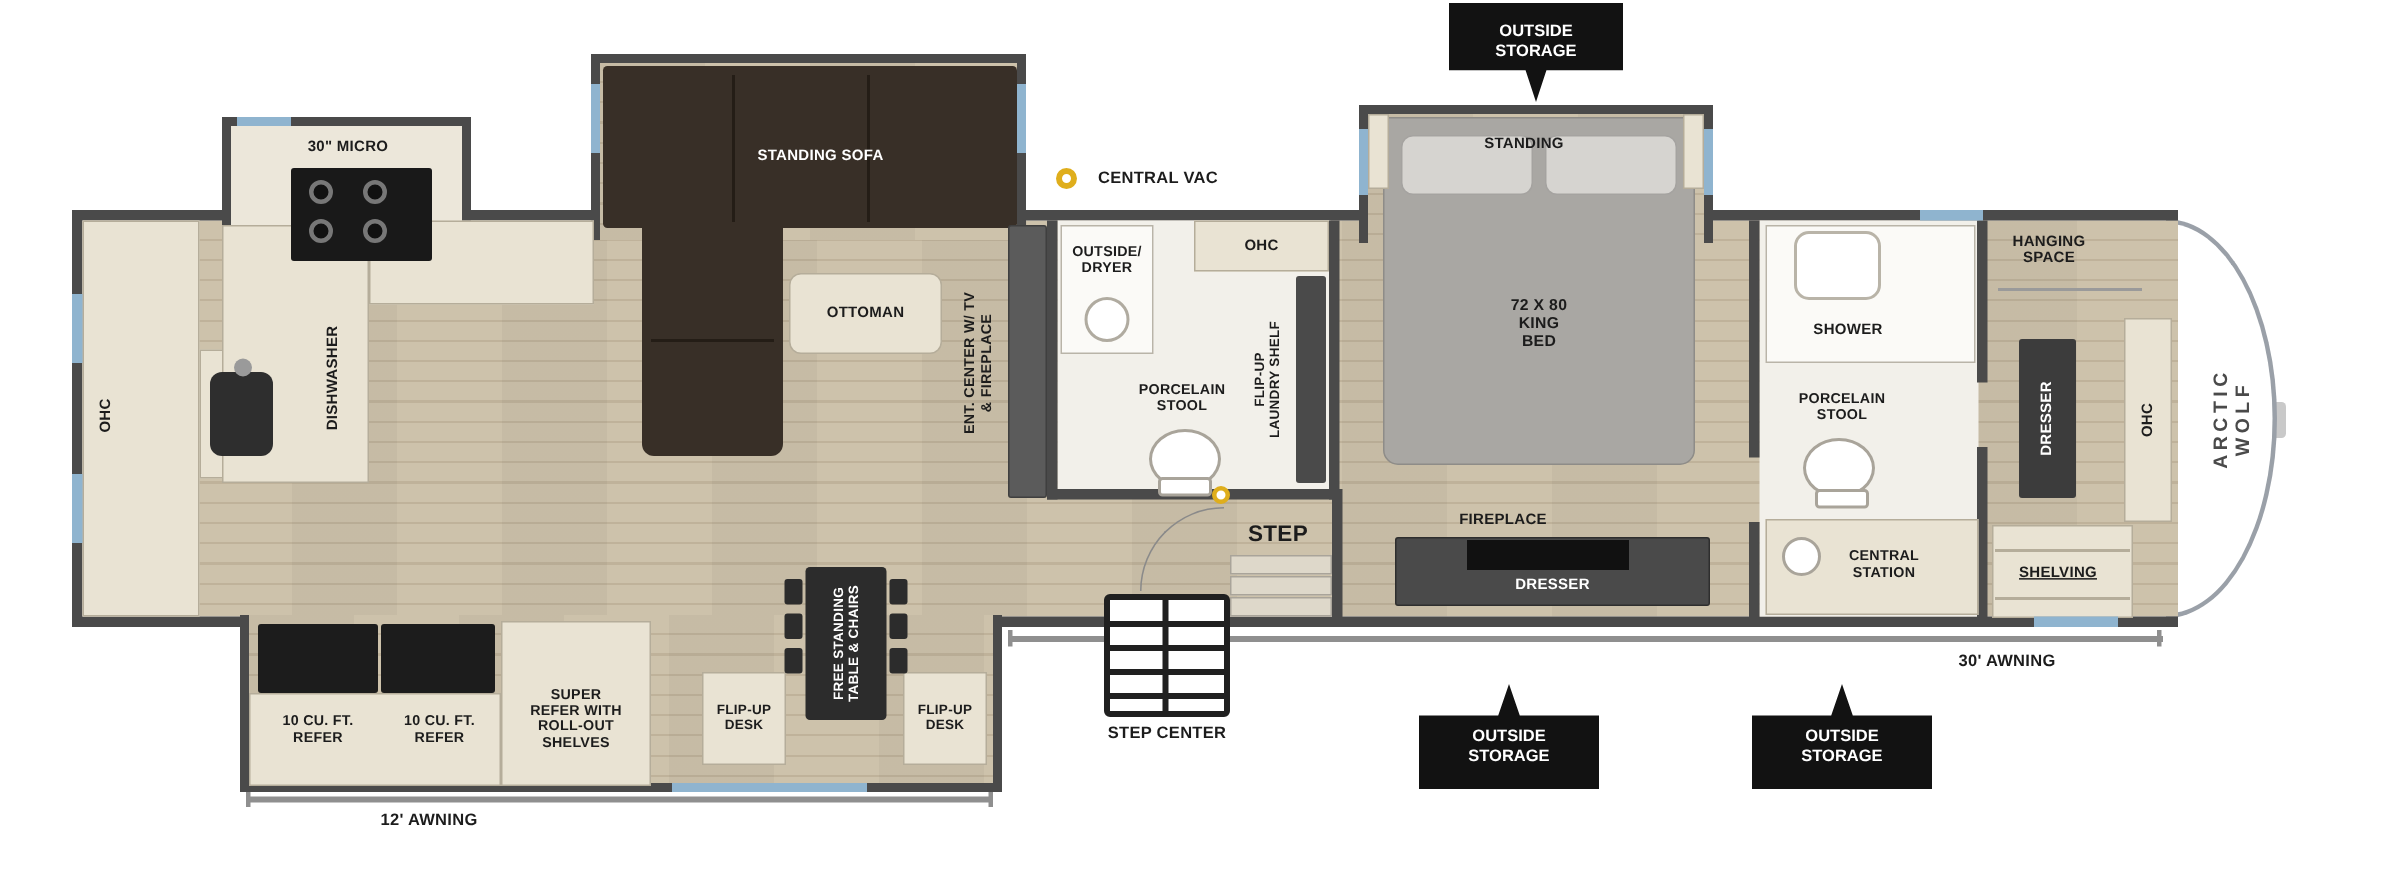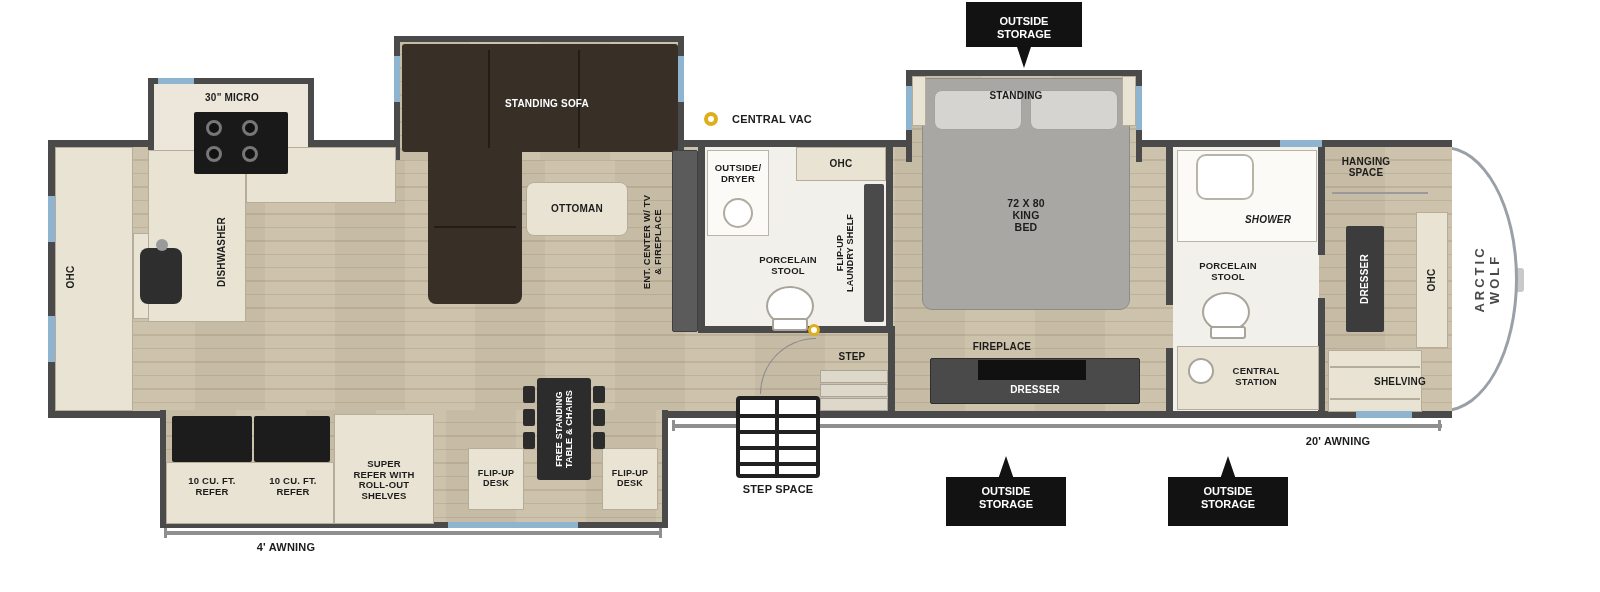--- a/index.html
+++ b/index.html
@@ -35,26 +35,26 @@
 
   <div class="abs" style="left:1444px;top:146px;width:74px;height:266px;background:#fff;
               border:3px solid #9aa0a8;border-left:none;
               border-radius:0 74px 74px 0 / 0 133px 133px 0;z-index:1;"></div>
   <div class="abs" style="left:1512px;top:268px;width:12px;height:24px;background:#c9c9c9;border-radius:3px;z-index:0;"></div>
   <div class="vlbl" style="left:1488px;top:279px;font-size:13px;letter-spacing:3px;color:#4a4a4a;">ARCTIC WOLF</div>
 
   <div class="abs" style="left:672px;top:424px;width:770px;height:4px;background:#8f8f8f;z-index:3;"></div>
   <div class="abs" style="left:672px;top:420px;width:3px;height:11px;background:#8f8f8f;z-index:3;"></div>
   <div class="abs" style="left:1438px;top:420px;width:3px;height:11px;background:#8f8f8f;z-index:3;"></div>
-  <div class="lbl" style="left:1338px;top:441px;font-size:11px;">20' AWNING</div>
+  <div class="lbl" style="left:1338px;top:441px;font-size:11px;">30' AWNING</div>
 
   <div class="abs" style="left:164px;top:531px;width:498px;height:4px;background:#8f8f8f;z-index:3;"></div>
   <div class="abs" style="left:164px;top:528px;width:3px;height:10px;background:#8f8f8f;z-index:3;"></div>
   <div class="abs" style="left:659px;top:528px;width:3px;height:10px;background:#8f8f8f;z-index:3;"></div>
-  <div class="lbl" style="left:286px;top:547px;font-size:11px;">4' AWNING</div>
+  <div class="lbl" style="left:286px;top:547px;font-size:11px;">12' AWNING</div>
 
   <div class="abs floor" style="left:48px;top:140px;width:1404px;height:278px;border:7px solid #4a4a4a;
               border-right:none;z-index:2;"></div>
 
   <div class="abs" style="left:148px;top:78px;width:166px;height:72px;background:#ece7da;
               border:6px solid #4a4a4a;border-bottom:none;z-index:4;"></div>
   <div class="abs floor" style="left:394px;top:36px;width:290px;height:124px;border:6px solid #4a4a4a;
               border-bottom:none;z-index:4;"></div>
   <div class="abs floor" style="left:906px;top:70px;width:236px;height:92px;border:6px solid #4a4a4a;
               border-bottom:none;z-index:4;"></div>
@@ -121,33 +121,33 @@
   <div class="vlbl" style="left:845px;top:253px;font-size:9px;">FLIP-UP
 LAUNDRY SHELF</div>
 
   <div class="lbl" style="left:788px;top:266px;font-size:9.5px;">PORCELAIN
 STOOL</div>
   <div class="abs" style="left:766px;top:286px;width:48px;height:40px;background:#fff;border:2px solid #a9a49a;border-radius:50%;z-index:6;"></div>
   <div class="abs" style="left:772px;top:318px;width:36px;height:13px;background:#fff;border:2px solid #a9a49a;border-radius:3px;z-index:7;"></div>
 
   <div class="abs arc" style="left:760px;top:338px;width:56px;height:56px;"></div>
   <div class="abs vac" style="left:808px;top:324px;width:12px;height:12px;border-width:3px;"></div>
-  <div class="lbl" style="left:852px;top:357px;font-size:10px;">STEP</div>
+  <div class="lbl" style="left:852px;top:357px;font-size:15px;">STEP</div>
   <div class="abs" style="left:820px;top:370px;width:68px;height:13px;background:#ded8ca;border:1.5px solid #a9a49a;z-index:6;"></div>
   <div class="abs" style="left:820px;top:384px;width:68px;height:13px;background:#ded8ca;border:1.5px solid #a9a49a;z-index:6;"></div>
   <div class="abs" style="left:820px;top:398px;width:68px;height:13px;background:#ded8ca;border:1.5px solid #a9a49a;z-index:6;"></div>
   <div class="abs wall" style="left:888px;top:326px;width:7px;height:92px;z-index:6;"></div>
 
   <div class="abs" style="left:736px;top:396px;width:84px;height:82px;border:4px solid #202020;border-radius:4px;background:#fff;z-index:8;"></div>
   <div class="abs" style="left:740px;top:414px;width:76px;height:4px;background:#202020;z-index:8;"></div>
   <div class="abs" style="left:740px;top:430px;width:76px;height:4px;background:#202020;z-index:8;"></div>
   <div class="abs" style="left:740px;top:446px;width:76px;height:4px;background:#202020;z-index:8;"></div>
   <div class="abs" style="left:740px;top:462px;width:76px;height:4px;background:#202020;z-index:8;"></div>
   <div class="abs" style="left:775px;top:400px;width:4px;height:74px;background:#202020;z-index:8;"></div>
-  <div class="lbl" style="left:778px;top:489px;font-size:11px;">STEP SPACE</div>
+  <div class="lbl" style="left:778px;top:489px;font-size:11px;">STEP CENTER</div>
 
   <div class="abs" style="left:922px;top:78px;width:208px;height:232px;background:#a9a7a3;border:1.5px solid #8e8c88;border-radius:0 0 10px 10px;z-index:6;"></div>
   <div class="abs" style="left:934px;top:90px;width:88px;height:40px;background:#d6d4d0;border:1.5px solid #a5a3a0;border-radius:8px;z-index:7;"></div>
   <div class="abs" style="left:1030px;top:90px;width:88px;height:40px;background:#d6d4d0;border:1.5px solid #a5a3a0;border-radius:8px;z-index:7;"></div>
   <div class="abs cream" style="left:912px;top:76px;width:14px;height:50px;z-index:6;"></div>
   <div class="abs cream" style="left:1122px;top:76px;width:14px;height:50px;z-index:6;"></div>
   <div class="lbl" style="left:1026px;top:216px;font-size:10.5px;">72 X 80
 KING
 BED</div>
   <div class="lbl" style="left:1016px;top:96px;">STANDING</div>
@@ -158,41 +158,41 @@
   <div class="lbl white" style="left:1035px;top:390px;">DRESSER</div>
 
   <div class="abs" style="left:1173px;top:147px;width:146px;height:264px;background:#f2f0ea;z-index:5;"></div>
   <div class="abs wall" style="left:1166px;top:147px;width:7px;height:158px;z-index:6;"></div>
   <div class="abs wall" style="left:1166px;top:348px;width:7px;height:70px;z-index:6;"></div>
   <div class="abs wall" style="left:1318px;top:147px;width:7px;height:108px;z-index:6;"></div>
   <div class="abs wall" style="left:1318px;top:298px;width:7px;height:120px;z-index:6;"></div>
 
   <div class="abs white-box" style="left:1177px;top:150px;width:140px;height:92px;z-index:6;"></div>
   <div class="abs" style="left:1196px;top:154px;width:58px;height:46px;background:#fff;border:2px solid #b9b4a8;border-radius:10px;z-index:7;"></div>
-  <div class="lbl" style="left:1268px;top:220px;font-style:italic;">SHOWER</div>
+  <div class="lbl" style="left:1232px;top:220px;">SHOWER</div>
 
   <div class="lbl" style="left:1228px;top:272px;font-size:9.5px;">PORCELAIN
 STOOL</div>
   <div class="abs" style="left:1202px;top:292px;width:48px;height:40px;background:#fff;border:2px solid #a9a49a;border-radius:50%;z-index:6;"></div>
   <div class="abs" style="left:1210px;top:326px;width:36px;height:13px;background:#fff;border:2px solid #a9a49a;border-radius:3px;z-index:7;"></div>
 
   <div class="abs cream" style="left:1177px;top:346px;width:142px;height:64px;z-index:6;"></div>
   <div class="abs" style="left:1188px;top:358px;width:26px;height:26px;background:#fff;border:2px solid #a9a49a;border-radius:50%;z-index:7;"></div>
   <div class="lbl" style="left:1256px;top:377px;font-size:9.5px;">CENTRAL
 STATION</div>
 
   <div class="lbl" style="left:1366px;top:167px;">HANGING
 SPACE</div>
   <div class="abs" style="left:1332px;top:192px;width:96px;height:2px;background:#9a9a9a;z-index:6;"></div>
   <div class="abs" style="left:1346px;top:226px;width:38px;height:106px;background:#3c3c3c;border-radius:2px;z-index:6;"></div>
   <div class="vlbl white" style="left:1365px;top:279px;">DRESSER</div>
   <div class="abs cream" style="left:1328px;top:350px;width:94px;height:62px;z-index:6;"></div>
   <div class="abs" style="left:1330px;top:366px;width:90px;height:1.5px;background:#b5ad9a;z-index:7;"></div>
   <div class="abs" style="left:1330px;top:398px;width:90px;height:1.5px;background:#b5ad9a;z-index:7;"></div>
-  <div class="lbl" style="left:1400px;top:382px;">SHELVING</div>
+  <div class="lbl" style="left:1372px;top:382px;text-decoration:underline;">SHELVING</div>
   <div class="abs cream" style="left:1416px;top:212px;width:32px;height:136px;z-index:6;"></div>
   <div class="vlbl" style="left:1432px;top:280px;">OHC</div>
 
   <div class="abs cream" style="left:166px;top:462px;width:168px;height:62px;z-index:5;"></div>
   <div class="abs" style="left:172px;top:416px;width:80px;height:46px;background:#1c1c1c;border-radius:2px;z-index:6;"></div>
   <div class="abs" style="left:254px;top:416px;width:76px;height:46px;background:#1c1c1c;border-radius:2px;z-index:6;"></div>
   <div class="lbl" style="left:212px;top:487px;font-size:9.5px;">10 CU. FT.
 REFER</div>
   <div class="lbl" style="left:293px;top:487px;font-size:9.5px;">10 CU. FT.
 REFER</div>

